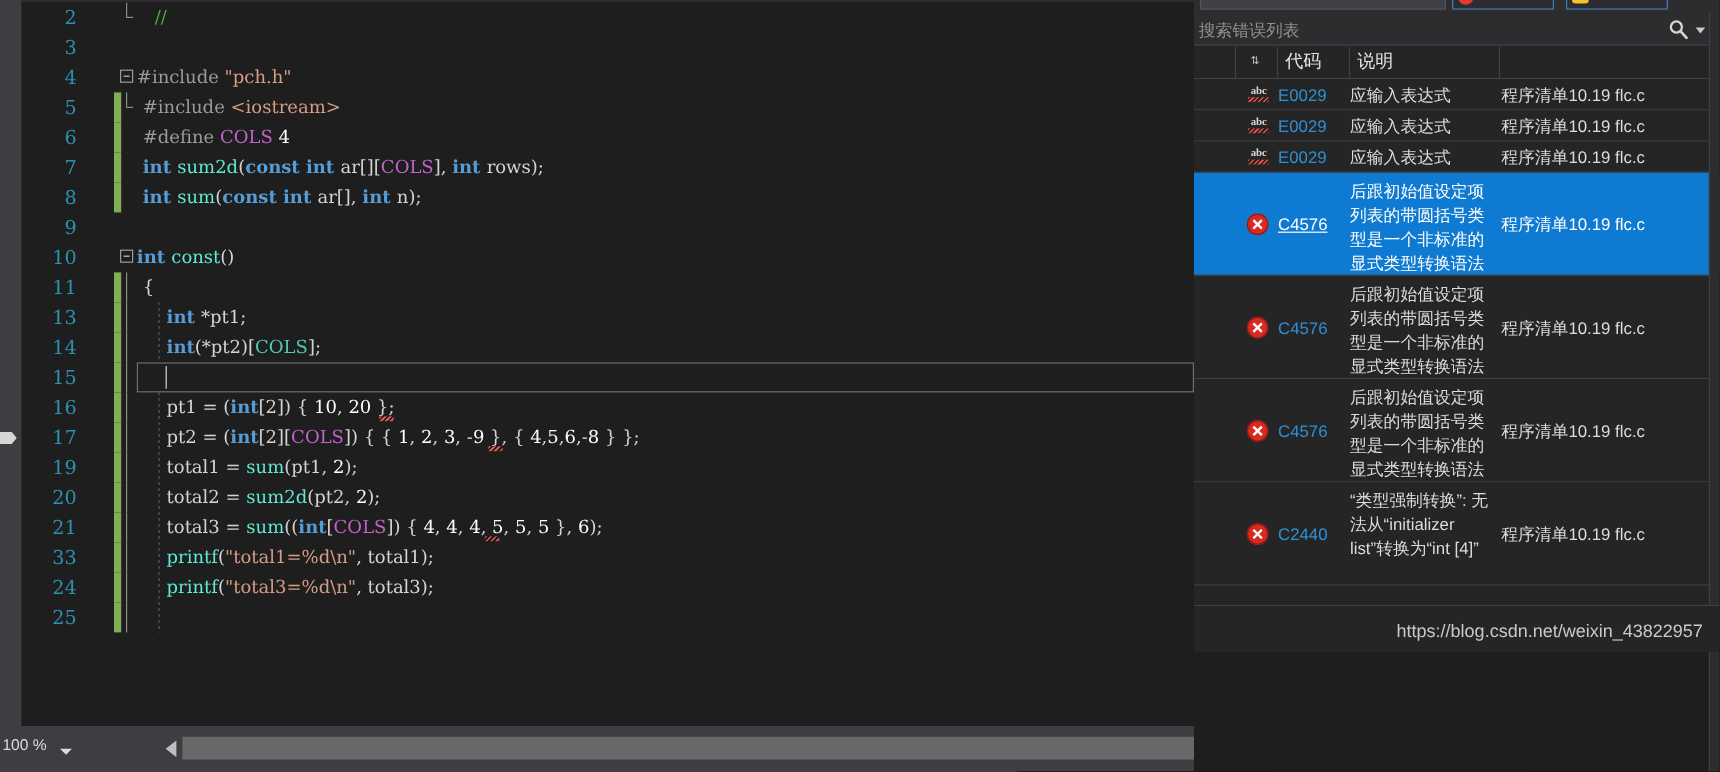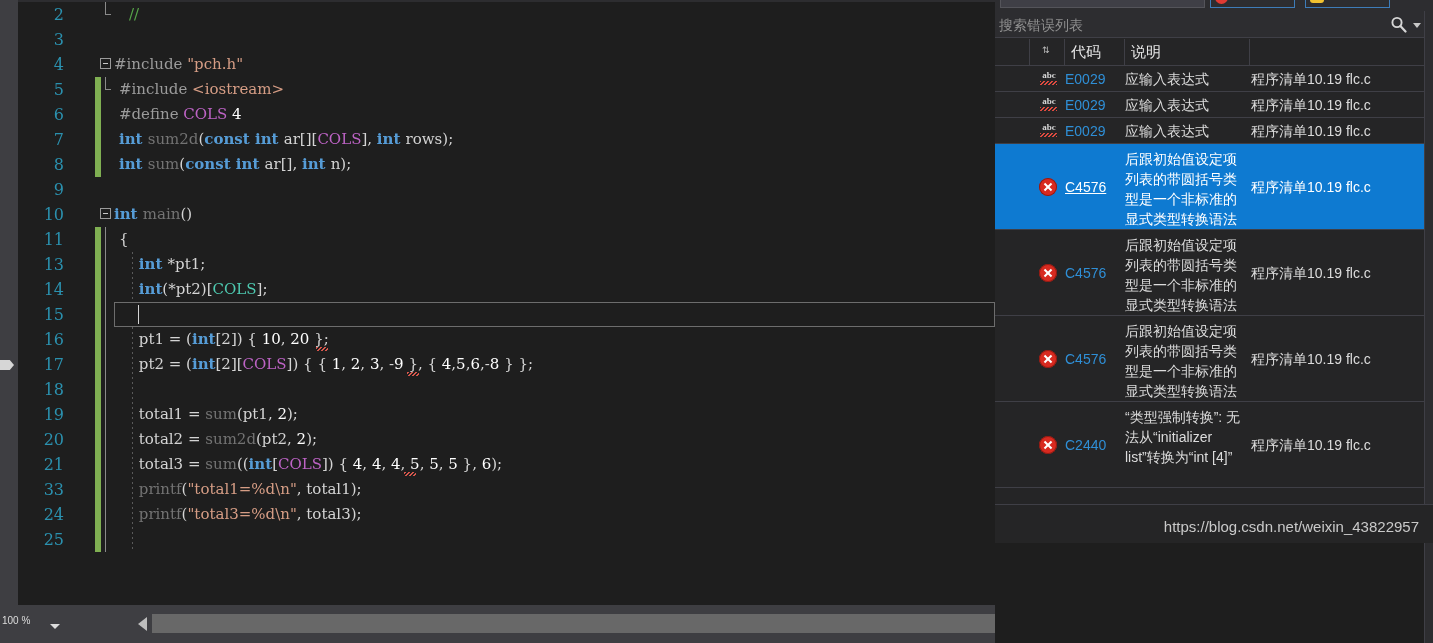--- a/index.html
+++ b/index.html
@@ -52,21 +52,21 @@
   }
   .foldend{position:absolute;left:87px;top:0px;width:1px;height:13px;background:#8A8A8A;}
   .foldend:after{content:"";position:absolute;left:0;top:12px;width:6px;height:1px;background:#8A8A8A;}
   .guide{position:absolute;top:0;width:1px;height:25px;
     background:repeating-linear-gradient(to bottom,#5A5A5A 0 2px,transparent 2px 5px);}
   .guide-solid{position:absolute;top:0;width:1px;height:25px;background:#8A8A8A;}
   .txt{position:absolute;left:96px;top:0;color:#D4D4D4;}
 
   
   .k   {color:#569CD6;font-weight:bold;}           
-  .fn  {color:#737373;}           
+  .fn  {color:#5eead4;}           
   .mac {color:#BD63C5;}           
   .mac2{color:#4EC9B0;}           
   .str {color:#D69D85;}           
   .cmt {color:#57A64A;}
   .pp  {color:#9B9B9B;}           
   .plain{color:#D4D4D4;}
   .wht {color:#FFFFFF;}
   .squig{
     position:absolute;bottom:1px;height:4px;
     background:repeating-linear-gradient(135deg,#E05A4F 0 1.5px,transparent 1.5px 3px);
@@ -77,21 +77,21 @@
     border:1px solid #6D6D6D;box-sizing:border-box;background:#1E1E1E;
   }
   .caret{position:absolute;left:120px;top:3px;width:1px;height:19px;background:#D4D4D4;}
 
   
   .ed-bottom{
     position:absolute;left:0;bottom:0;width:995px;height:38px;background:#3E3E42;
   }
   .zoombox{
     position:absolute;left:0;top:5px;width:68px;height:22px;
-    background:#3E3E42;color:#DCDCDC;font-size:10px;line-height:22px;padding-left:2px;
+    background:#3E3E42;color:#DCDCDC;font-size:13px;line-height:22px;padding-left:2px;
   }
   .zoom-caret{
     position:absolute;left:50px;top:14px;width:0;height:0;
     border-left:5px solid transparent;border-right:5px solid transparent;border-top:5px solid #DCDCDC;
   }
   .hscroll-track{
     position:absolute;left:68px;top:4px;width:927px;height:22px;background:#3E3E42;
   }
   .hscroll-larrow{
     position:absolute;left:70px;top:8px;width:0;height:0;
@@ -220,28 +220,27 @@
     <div class="ed-gutter-divider"></div>
     <div class="code-area" id="code-area">
         <div class="line"><span class="ln">2</span><span class="foldend"></span><span class="txt" style="left: 110.88px;"><span class="cmt">//</span></span></div>
         <div class="line"><span class="ln">3</span><span class="txt" style="left: 96px;"></span></div>
         <div class="line"><span class="ln">4</span><span class="fold"></span><span class="txt" style="left: 96px;"><span class="pp">#include </span><span class="str">"pch.h"</span></span></div>
         <div class="line"><span class="ln">5</span><span class="chgbar"></span><span class="foldend"></span><span class="txt" style="left: 100.96px;"><span class="pp">#include </span><span class="str">&lt;iostream&gt;</span></span></div>
         <div class="line"><span class="ln">6</span><span class="chgbar"></span><span class="txt" style="left: 100.96px;"><span class="pp">#define </span><span class="mac">COLS</span><span class="plain"> </span><span class="wht">4</span></span></div>
         <div class="line"><span class="ln">7</span><span class="chgbar"></span><span class="txt" style="left: 100.96px;"><span class="k">int </span><span class="fn">sum2d</span><span class="plain">(</span><span class="k">const int </span><span class="plain">ar[][</span><span class="mac">COLS</span><span class="plain">], </span><span class="k">int </span><span class="plain">rows);</span></span></div>
         <div class="line"><span class="ln">8</span><span class="chgbar"></span><span class="txt" style="left: 100.96px;"><span class="k">int </span><span class="fn">sum</span><span class="plain">(</span><span class="k">const int </span><span class="plain">ar[], </span><span class="k">int </span><span class="plain">n);</span></span></div>
         <div class="line"><span class="ln">9</span><span class="txt" style="left: 96px;"></span></div>
-        <div class="line"><span class="ln">10</span><span class="fold"></span><span class="txt" style="left: 96px;"><span class="k">int </span><span class="fn">main</span><span class="plain">()</span></span></div>
+        <div class="line"><span class="ln">10</span><span class="fold"></span><span class="txt" style="left: 96px;"><span class="k">int </span><span class="fn">const</span><span class="plain">()</span></span></div>
         <div class="line"><span class="ln">11</span><span class="chgbar"></span><span class="guide-solid" style="left: 87px;"></span><span class="txt" style="left: 100.96px;"><span class="plain">{</span></span></div>
         <div class="line"><span class="ln">13</span><span class="chgbar"></span><span class="guide-solid" style="left: 87px;"></span><span class="guide" style="left: 114px;"></span><span class="txt" style="left: 120.8px;"><span class="k">int </span><span class="plain">*pt1;</span></span></div>
         <div class="line"><span class="ln">14</span><span class="chgbar"></span><span class="guide-solid" style="left: 87px;"></span><span class="guide" style="left: 114px;"></span><span class="txt" style="left: 120.8px;"><span class="k">int</span><span class="plain">(*pt2)[</span><span class="mac2">COLS</span><span class="plain">];</span></span></div>
         <div class="line"><span class="ln">15</span><span class="chgbar"></span><span class="guide-solid" style="left: 87px;"></span><span class="guide" style="left: 114px;"></span><span class="cursorline"></span><span class="caret"></span><span class="txt" style="left: 120.8px;"></span></div>
         <div class="line"><span class="ln">16</span><span class="chgbar"></span><span class="guide-solid" style="left: 87px;"></span><span class="guide" style="left: 114px;"></span><span class="txt" style="left: 120.8px;"><span class="plain">pt1 = (</span><span class="k">int</span><span class="plain">[2]) { </span><span class="wht">10</span><span class="plain">, </span><span class="wht">20</span><span class="plain"> };</span></span><span class="squig" style="left: 297.8px; width: 12px;"></span></div>
         <div class="line"><span class="ln">17</span><span class="chgbar"></span><span class="guide-solid" style="left: 87px;"></span><span class="guide" style="left: 114px;"></span><span class="txt" style="left: 120.8px;"><span class="plain">pt2 = (</span><span class="k">int</span><span class="plain">[2][</span><span class="mac">COLS</span><span class="plain">]) { { </span><span class="wht">1</span><span class="plain">, </span><span class="wht">2</span><span class="plain">, </span><span class="wht">3</span><span class="plain">, -</span><span class="wht">9</span><span class="plain"> }, { </span><span class="wht">4</span><span class="plain">,</span><span class="wht">5</span><span class="plain">,</span><span class="wht">6</span><span class="plain">,-</span><span class="wht">8</span><span class="plain"> } };</span></span><span class="squig" style="left: 388.8px; width: 12px;"></span></div>
-        <div class="line"><span class="ln">18</span><span class="chgbar"></span><span class="guide-solid" style="left: 87px;"></span><span class="guide" style="left: 114px;"></span><span class="txt" style="left: 120.8px;"></span></div>
         <div class="line"><span class="ln">19</span><span class="chgbar"></span><span class="guide-solid" style="left: 87px;"></span><span class="guide" style="left: 114px;"></span><span class="txt" style="left: 120.8px;"><span class="plain">total1 = </span><span class="fn">sum</span><span class="plain">(pt1, </span><span class="wht">2</span><span class="plain">);</span></span></div>
         <div class="line"><span class="ln">20</span><span class="chgbar"></span><span class="guide-solid" style="left: 87px;"></span><span class="guide" style="left: 114px;"></span><span class="txt" style="left: 120.8px;"><span class="plain">total2 = </span><span class="fn">sum2d</span><span class="plain">(pt2, </span><span class="wht">2</span><span class="plain">);</span></span></div>
         <div class="line"><span class="ln">21</span><span class="chgbar"></span><span class="guide-solid" style="left: 87px;"></span><span class="guide" style="left: 114px;"></span><span class="txt" style="left: 120.8px;"><span class="plain">total3 = </span><span class="fn">sum</span><span class="plain">((</span><span class="k">int</span><span class="plain">[</span><span class="mac">COLS</span><span class="plain">]) { </span><span class="wht">4</span><span class="plain">, </span><span class="wht">4</span><span class="plain">, </span><span class="wht">4</span><span class="plain">, </span><span class="wht">5</span><span class="plain">, </span><span class="wht">5</span><span class="plain">, </span><span class="wht">5</span><span class="plain"> }, </span><span class="wht">6</span><span class="plain">);</span></span><span class="squig" style="left: 385.8px; width: 12px;"></span></div>
         <div class="line"><span class="ln">33</span><span class="chgbar"></span><span class="guide-solid" style="left: 87px;"></span><span class="guide" style="left: 114px;"></span><span class="txt" style="left: 120.8px;"><span class="fn">printf</span><span class="plain">(</span><span class="str">"total1=%d\n"</span><span class="plain">, total1);</span></span></div>
         <div class="line"><span class="ln">24</span><span class="chgbar"></span><span class="guide-solid" style="left: 87px;"></span><span class="guide" style="left: 114px;"></span><span class="txt" style="left: 120.8px;"><span class="fn">printf</span><span class="plain">(</span><span class="str">"total3=%d\n"</span><span class="plain">, total3);</span></span></div>
         <div class="line"><span class="ln">25</span><span class="chgbar"></span><span class="guide-solid" style="left: 87px;"></span><span class="guide" style="left: 114px;"></span><span class="txt" style="left: 120.8px;"></span></div>
       </div>
 
     <div class="ed-bottom">
       <div class="zoombox">

